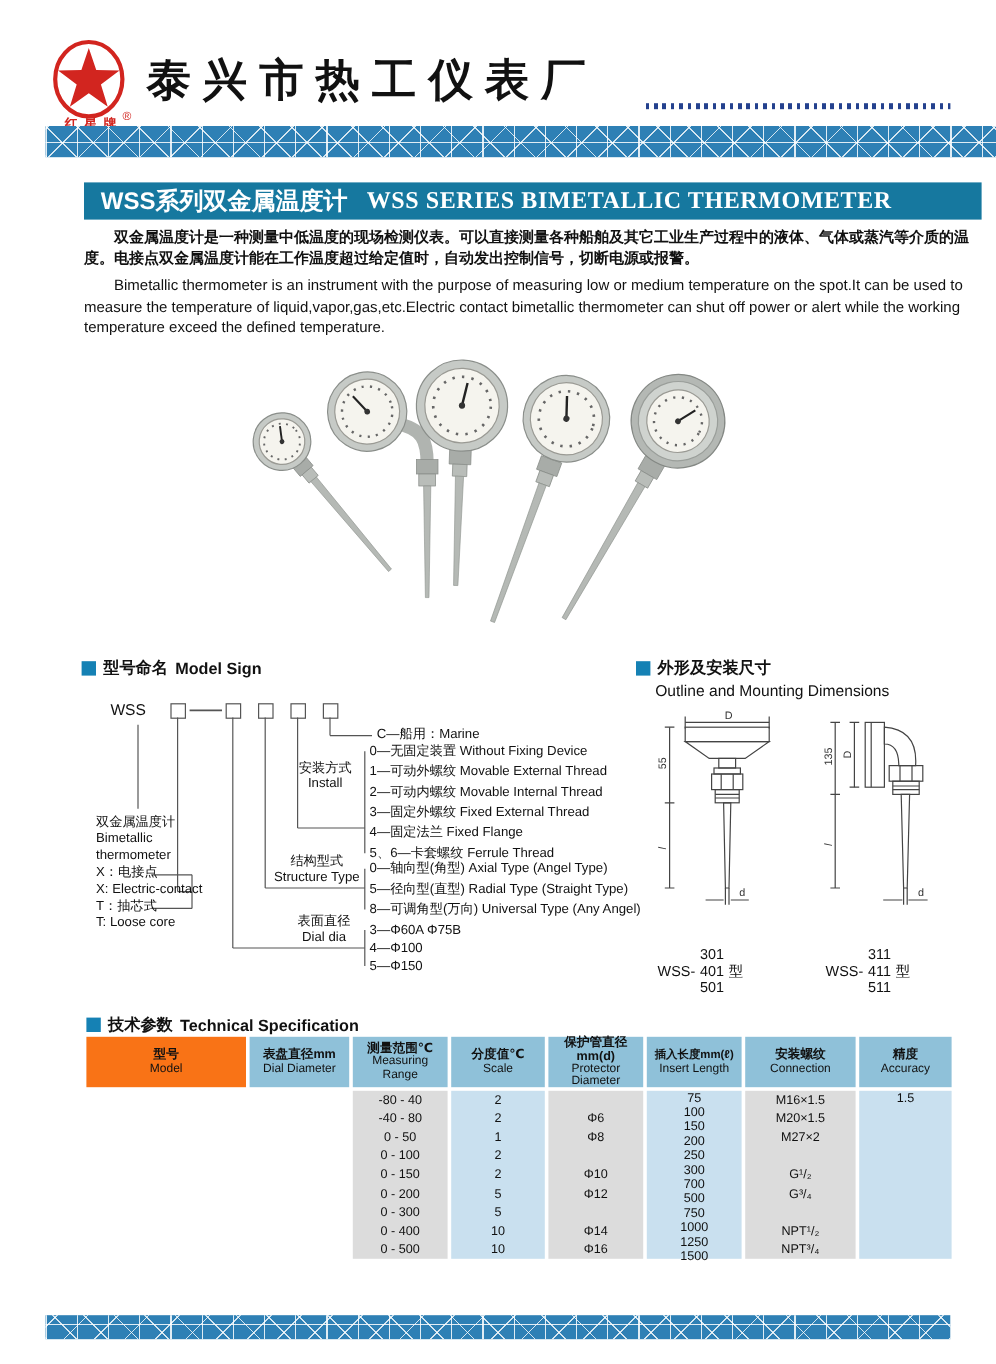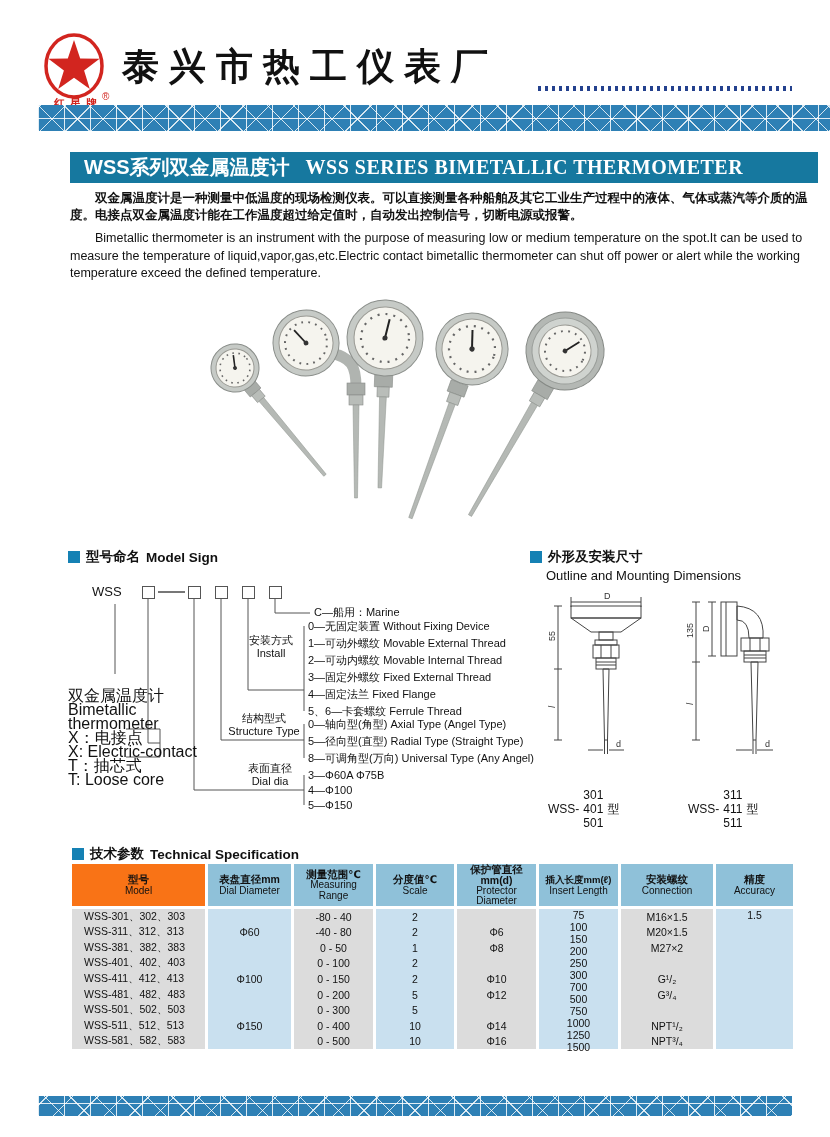--- a/index.html
+++ b/index.html
@@ -36,21 +36,21 @@
 
   
   .sec-head{display:flex;align-items:center;gap:6px;font-size:13.5px;font-weight:bold;}
   .bullet{width:12px;height:12px;background:#1581b4;flex:0 0 auto;}
 
   
   #model-sign{left:68px;top:548px;width:468px;height:288px;}
   #model-sign .t{position:absolute;font-size:11px;line-height:14px;white-space:nowrap;}
   #ms-prefix{left:24px;top:36px;font-size:13px;}
   .ms-box{position:absolute;top:38px;width:11px;height:11px;border:1px solid #555;}
-  #ms-left-labels{left:0;top:130px;font-size:16px;line-height:14px;margin-top:11px;}
+  #ms-left-labels{left:12px;top:130px;font-size:11px;line-height:14px;}
   .mid-label{position:absolute;text-align:center;font-size:11px;line-height:13px;}
   .opt-list{position:absolute;left:240px;font-size:11px;white-space:nowrap;}
   #ms-install-list{top:70px;line-height:17px;}
   #ms-structure-list{top:168px;line-height:17px;}
   #ms-dial-list{top:220px;line-height:15px;}
   #ms-marine{left:246px;top:57px;}
 
   
   #outline{left:530px;top:548px;width:300px;height:292px;}
   #outline .sub{position:absolute;left:16px;top:20px;font-size:13px;font-weight:normal;}
@@ -335,49 +335,27 @@
     <span>Technical Specification</span>
   </div>
 
   <div class="abs" id="spec">
 
     <div class="col" style="width:133px">
       <div class="hcell gray" style="background:#f97316">
           <span class="hz">型号</span>
           <span class="he">Model</span>
         </div>
-      <div class="bcol gray">
-        <div class="r left">WSS-301、302、303</div>
-        <div class="r left">WSS-311、312、313</div>
-        <div class="r left">WSS-381、382、383</div>
-        <div class="r left">WSS-401、402、403</div>
-        <div class="r left">WSS-411、412、413</div>
-        <div class="r left">WSS-481、482、483</div>
-        <div class="r left">WSS-501、502、503</div>
-        <div class="r left">WSS-511、512、513</div>
-        <div class="r left">WSS-581、582、583</div>
-      </div>
     </div>
 
     <div class="col" style="width:83px">
       <div class="hcell">
           <span class="hz">表盘直径mm</span>
           <span class="he">Dial Diameter</span>
         </div>
-      <div class="bcol blue">
-        <div class="r"></div>
-        <div class="r">Φ60</div>
-        <div class="r"></div>
-        <div class="r"></div>
-        <div class="r">Φ100</div>
-        <div class="r"></div>
-        <div class="r"></div>
-        <div class="r">Φ150</div>
-        <div class="r"></div>
-      </div>
     </div>
 
     <div class="col" style="width:79px">
       <div class="hcell">
           <span class="hz">测量范围℃</span>
           <span class="he">Measuring Range</span>
         </div>
       <div class="bcol gray">
         <div class="r">-80 - 40</div>
         <div class="r">-40 - 80</div>

